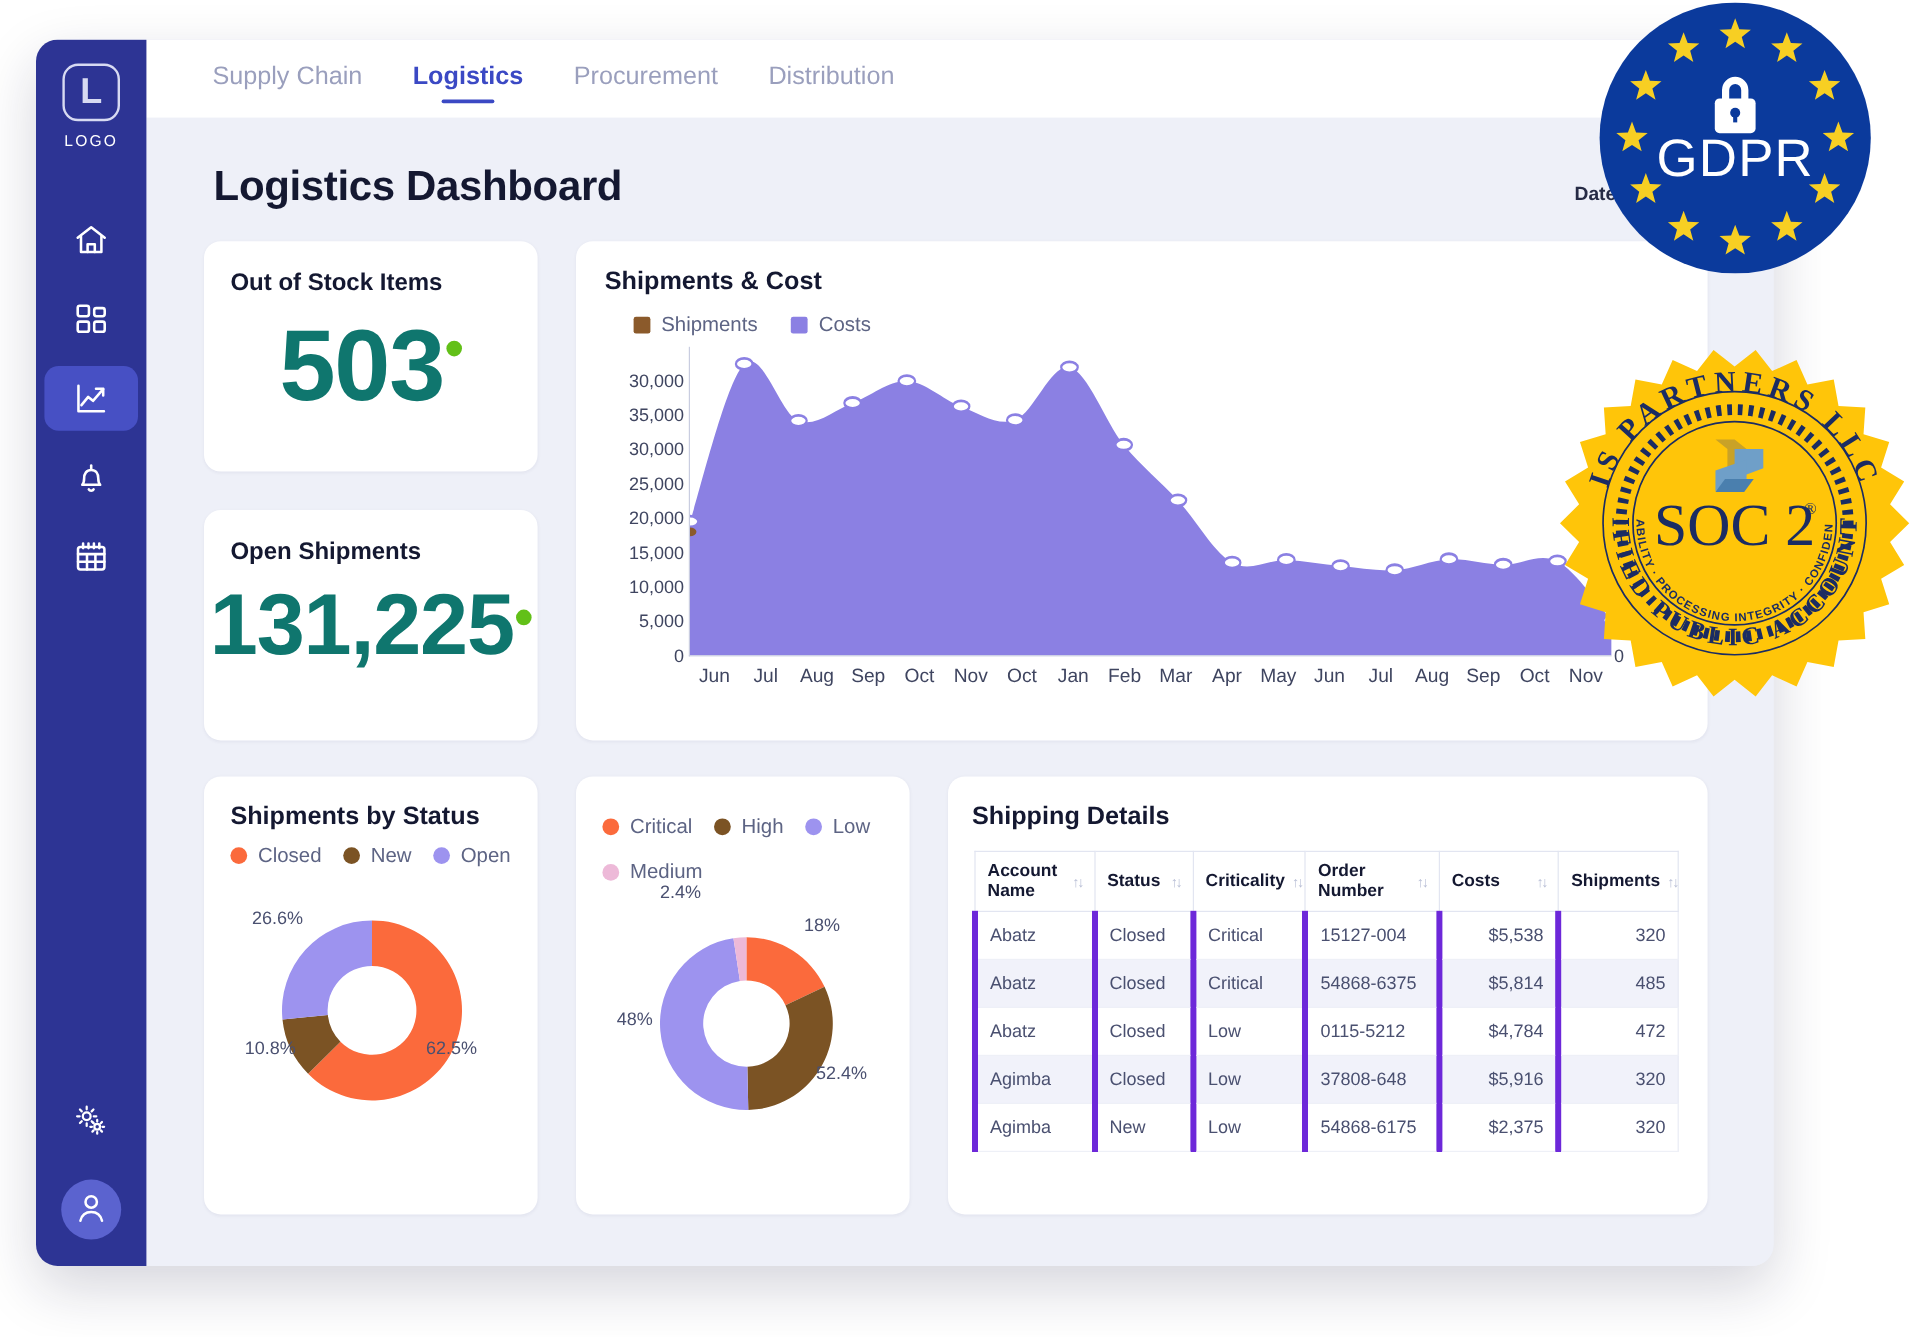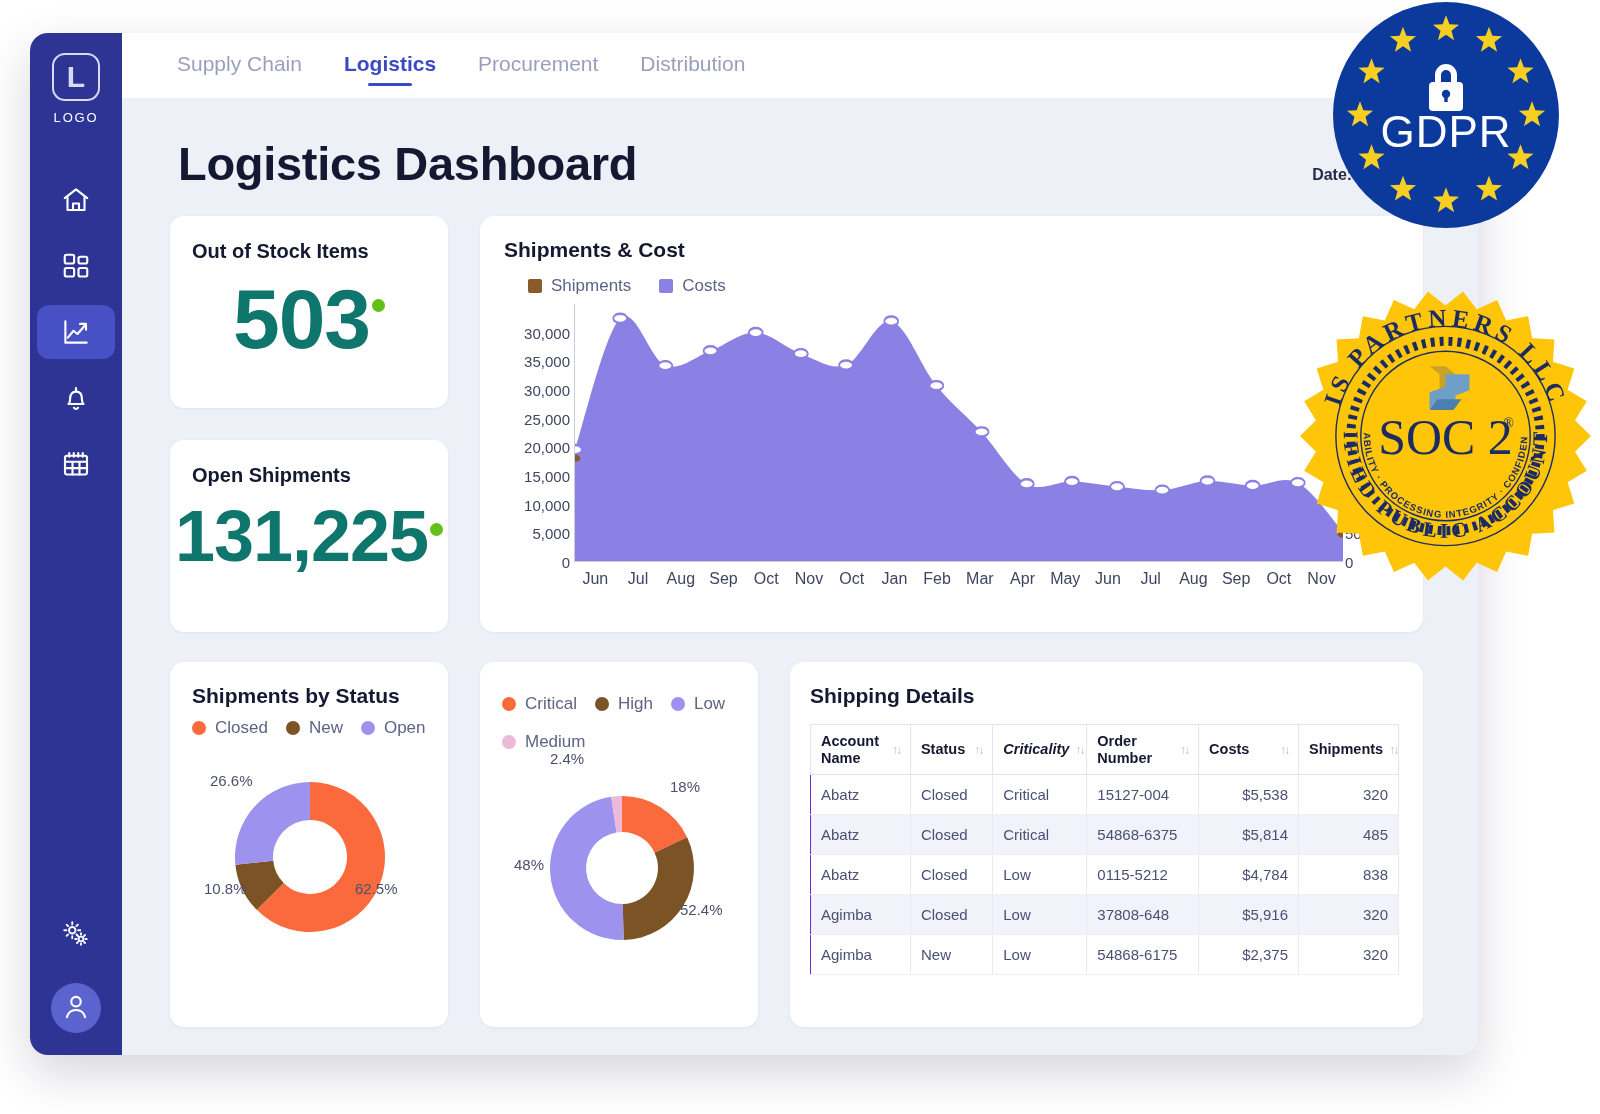--- a/index.html
+++ b/index.html
@@ -80,21 +80,21 @@
   .tab.active::after {
     content: ""; position: absolute; left: 50%; transform: translateX(-50%);
     bottom: -6px; width: 44px; height: 3px; border-radius: 2px;
     background: #3b49c4;
   }
 
   .page-head {
     display: flex; align-items: baseline; justify-content: space-between;
     padding: 38px 60px 0 56px;
   }
-  .page-title { font-size: 47px; font-weight: 700; color: #141831; letter-spacing: -.3px; }
+  .page-title { font-size: 35px; font-weight: 700; color: #141831; letter-spacing: -.3px; }
   .page-date { font-size: 16px; color: #262b45; }
   .page-date b { font-weight: 700; }
 
   
   .grid { padding: 25px 55px 0 48px; }
   .row1 { display: flex; gap: 32px; }
   .col-left { width: 278px; display: flex; flex-direction: column; gap: 32px; }
   .card {
     background: #ffffff; border-radius: 14px;
     box-shadow: 0 1px 3px rgba(30,35,80,.06);
@@ -134,21 +134,21 @@
   th {
     font-size: 14.5px; font-weight: 700; color: #141831; text-align: left;
     padding: 8px 10px; border: 1px solid #e2e5f1; border-top: 1px solid #e2e5f1;
     vertical-align: middle;
   }
   th .th-inner { display: flex; align-items: center; justify-content: space-between; gap: 6px; }
   th .th-label { line-height: 1.15; }
   .sort-ic { color: #b9bfd6; font-size: 12px; flex: none; letter-spacing: -2px; }
   td {
     font-size: 15px; color: #4a5070; padding: 11px 10px;
-    border-left: 1px solid #6d28d9; border-right: 1px solid #e9ebf4;
+    border-left: 5px solid #6d28d9; border-right: 1px solid #e9ebf4;
     border-bottom: 1px solid #eef0f7;
   }
   tbody tr:nth-child(even) { background: #f1f2fa; }
   td.num { text-align: right; }
   thead tr { border-bottom: 1.5px solid #9aa0bd; }
 
   
   .badge { position: absolute; }
   #gdpr-badge { left: 1305px; top: 2px; width: 282px; height: 226px; }
   #soc2-badge { left: 1298px; top: 288px; width: 295px; height: 296px; }
@@ -429,21 +429,21 @@
                         <span class="th-label">Account<br>Name</span>
                         <span class="sort-ic">↑↓</span>
                       </span>
                     </th>
                     <th style="width: 14%;">
                       <span class="th-inner">
                         <span class="th-label">Status</span>
                         <span class="sort-ic">↑↓</span>
                       </span>
                     </th>
-                    <th style="width: 16%; font-style: italic;">
+                    <th style="width: 16%;">
                       <span class="th-inner">
                         <span class="th-label">Criticality</span>
                         <span class="sort-ic">↑↓</span>
                       </span>
                     </th>
                     <th style="width: 19%;">
                       <span class="th-inner">
                         <span class="th-label">Order<br>Number</span>
                         <span class="sort-ic">↑↓</span>
                       </span>
@@ -478,21 +478,21 @@
                     <td>54868-6375</td>
                     <td class="num">$5,814</td>
                     <td class="num">485</td>
                   </tr>
                   <tr>
                     <td>Abatz</td>
                     <td>Closed</td>
                     <td>Low</td>
                     <td>0115-5212</td>
                     <td class="num">$4,784</td>
-                    <td class="num">838</td>
+                    <td class="num">472</td>
                   </tr>
                   <tr>
                     <td>Agimba</td>
                     <td>Closed</td>
                     <td>Low</td>
                     <td>37808-648</td>
                     <td class="num">$5,916</td>
                     <td class="num">320</td>
                   </tr>
                   <tr>

